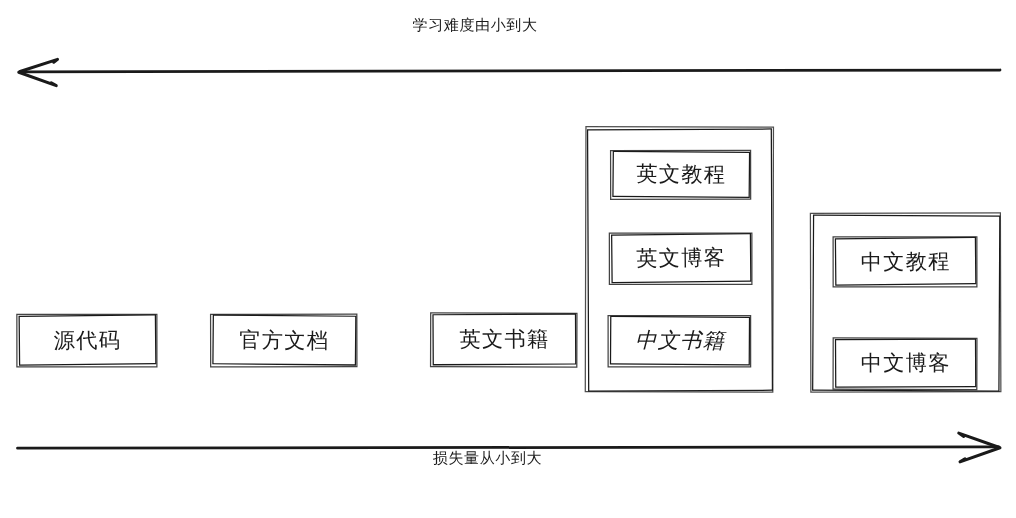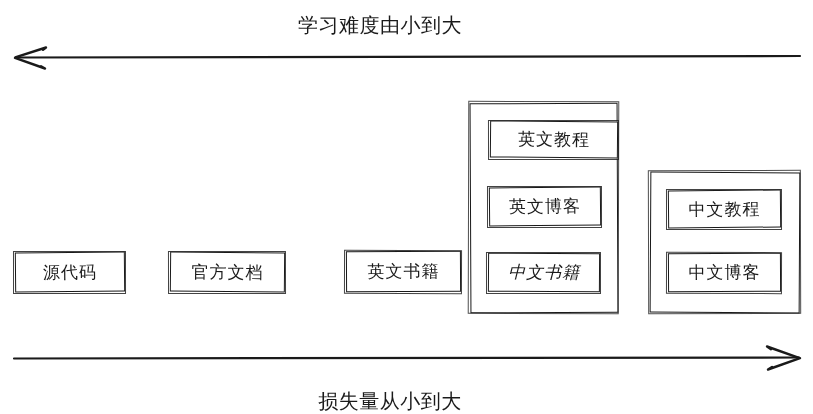--- a/index.html
+++ b/index.html
@@ -12,33 +12,33 @@
     height: 414px;
     position: relative;
     font-family: "DejaVu Sans", "Liberation Sans", sans-serif;
     color: #1a1a1a;
     overflow: hidden;
   }
 
   
   .axis-label {
     position: absolute;
-    font-size: 20px;
+    font-size: 12px;
     letter-spacing: 0.5px;
     white-space: nowrap;
     color: #1a1a1a;
   }
   #top-axis-label {
     top: 12px;
     left: 0;
     width: 760px;
     text-align: center;
   }
   #bottom-axis-label {
-    top: 388px;
+    top: 358px;
     left: 0;
     width: 780px;
     text-align: center;
   }
 
   
   .axis-arrow {
     position: absolute;
     left: 0;
     width: 813px;
@@ -122,39 +122,39 @@
 <div class="node sk-b" style="left:170px; top:252px; width:115px; height:40px;">
   <span>官方文档</span>
 </div>
 
 <div class="node sk-c" style="left:330px; top:251px; width:115px; height:41px;margin-left:16px;">
   <span>英文书籍</span>
 </div>
 
 <div class="group-box" id="group-english"></div>
 
-<div class="node sk-b" style="left:490px; top:121px; width:128px; height:37px;">
+<div class="node sk-b" style="left:490px; top:121px; width:110px; height:37px;">
   <span>英文教程</span>
 </div>
 
 <div class="node sk-a" style="left:489px; top:187px; width:112px; height:39px;">
   <span>英文博客</span>
 </div>
 
 <div class="node sk-d" style="left:488px; top:253px; width:112px; height:39px;">
   <span>中文书籍</span>
 </div>
 
 <div class="group-box" id="group-chinese"></div>
 
 <div class="node sk-a" style="left:668px; top:190px; width:113px; height:38px;">
   <span>中文教程</span>
 </div>
 
-<div class="node sk-c" style="left:668px; top:253px; width:113px; height:39px;text-align:center;">
+<div class="node sk-c" style="left:668px; top:271px; width:113px; height:39px;text-align:center;">
   <span>中文博客</span>
 </div>
 
 <svg class="axis-arrow" id="bottom-axis-arrow" viewBox="0 0 813 40" xmlns="http://www.w3.org/2000/svg">
   <path d="M14,20.5 L799,19.5" stroke="#1a1a1a" stroke-width="2.2" fill="none" stroke-linecap="round"></path>
   <path d="M799,19.8 L767,8.5 L771,11.2" stroke="#1a1a1a" stroke-width="2.4" fill="none" stroke-linecap="round" stroke-linejoin="round"></path>
   <path d="M800,20.2 L768,31.5 L772,29.0" stroke="#1a1a1a" stroke-width="2.4" fill="none" stroke-linecap="round" stroke-linejoin="round"></path>
 </svg>
 
 <div class="axis-label" id="bottom-axis-label">损失量从小到大</div>

